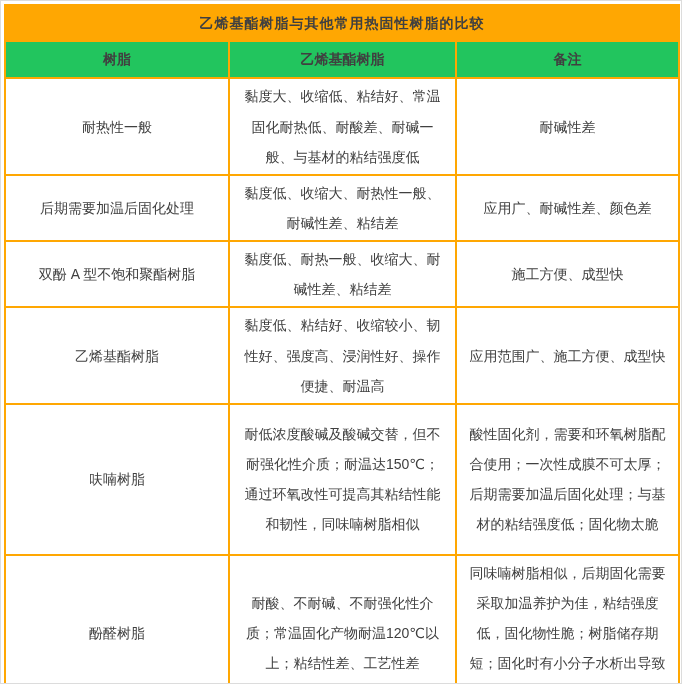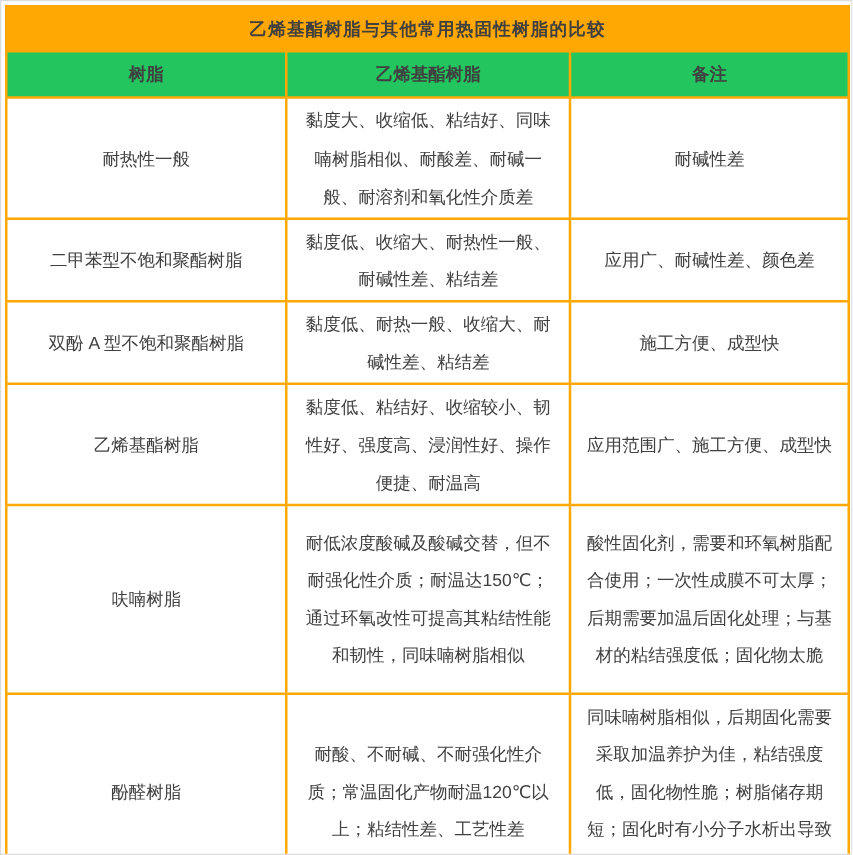--- a/index.html
+++ b/index.html
@@ -73,25 +73,25 @@
         <th class="title-cell" colspan="3">乙烯基酯树脂与其他常用热固性树脂的比较</th>
       </tr>
       <tr class="header-row">
         <th>树脂</th>
         <th>乙烯基酯树脂</th>
         <th>备注</th>
       </tr>
 
       <tr class="r0">
         <td>耐热性一般</td>
-        <td>黏度大、收缩低、粘结好、同味喃树脂相似、耐酸差、耐碱一般、耐溶剂和氧化性介质差</td>
+        <td>黏度大、收缩低、粘结好、常温固化耐热低、耐酸差、耐碱一般、与基材的粘结强度低</td>
         <td>耐碱性差</td>
       </tr>
       <tr class="r1">
-        <td>二甲苯型不饱和聚酯树脂</td>
+        <td>后期需要加温后固化处理</td>
         <td>黏度低、收缩大、耐热性一般、耐碱性差、粘结差</td>
         <td>应用广、耐碱性差、颜色差</td>
       </tr>
       <tr class="r2">
         <td>双酚 A 型不饱和聚酯树脂</td>
         <td>黏度低、耐热一般、收缩大、耐碱性差、粘结差</td>
         <td>施工方便、成型快</td>
       </tr>
       <tr class="r3">
         <td>乙烯基酯树脂</td>

